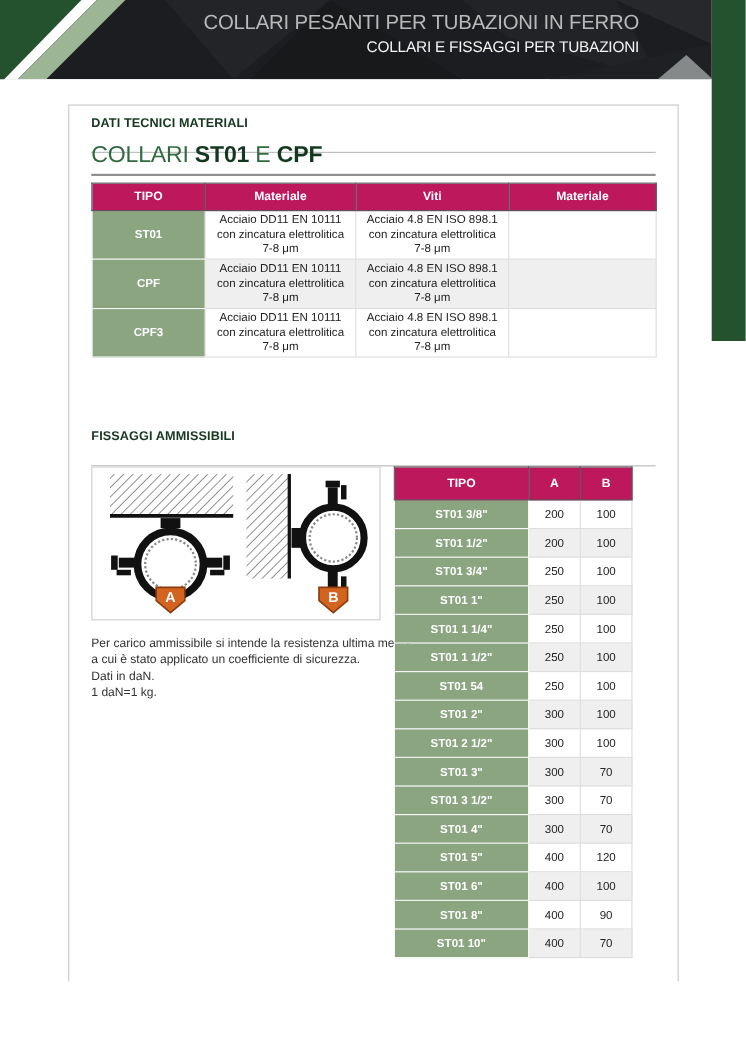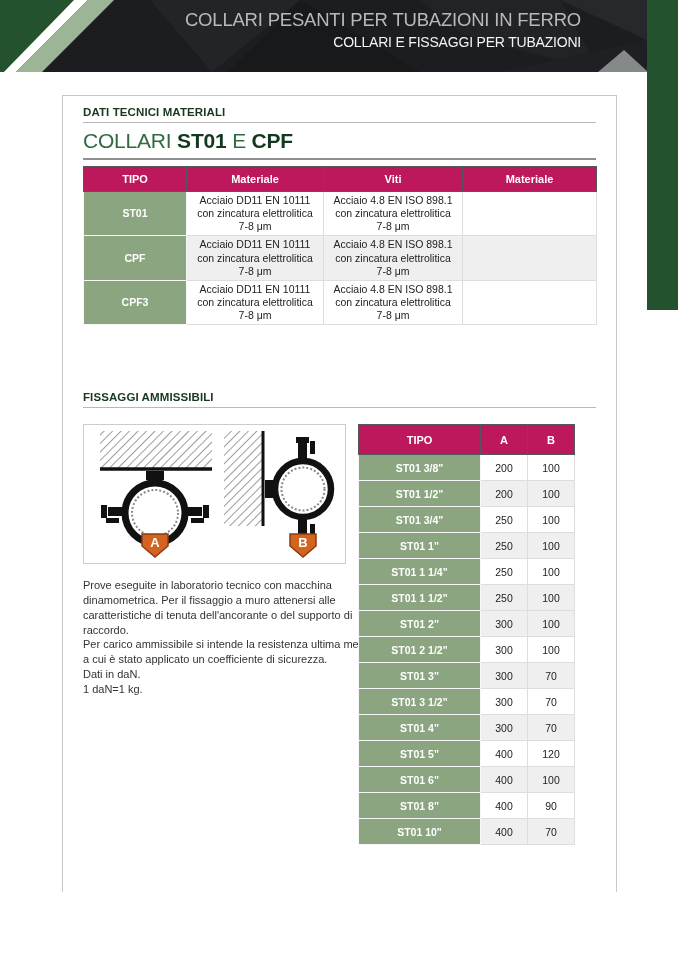--- a/index.html
+++ b/index.html
@@ -10,21 +10,21 @@
   .header { position:absolute; top:0; left:0; width:647px; height:72px; }
   .header svg { display:block; }
   .header-titles { position:absolute; top:0; right:66px; text-align:right; }
   .header-title { margin-top:9px; font-size:18.5px; letter-spacing:-0.2px; color:#b9b9b9; white-space:nowrap; }
   .header-subtitle { margin-top:3px; font-size:14px; color:#f4f4f4; letter-spacing:-0.2px; white-space:nowrap; }
   .right-bar { position:absolute; top:0; right:0; width:31px; height:310px; background:#24512e; }
 
   
   .card { position:absolute; left:62px; top:95px; width:555px; height:800px; background:#fff; border:1px solid #c8c8c8; }
 
-  .section-label { position:absolute; left:20px; width:513px; font-size:11.5px; font-weight:bold; color:#17381f; letter-spacing:0.1px; padding-bottom:4px; border-bottom:1px solid #b8b8b8; }
+  .section-label { position:absolute; left:20px; width:513px; font-size:11.5px; font-weight:bold; color:#17381f; letter-spacing:0.1px; padding-bottom:20px; border-bottom:1px solid #b8b8b8; }
   .label-materials { top:10px; }
   .label-loads { top:295px; }
 
   .main-heading { position:absolute; left:20px; top:33px; width:513px; font-size:21px; padding-bottom:5px; border-bottom:2px solid #8f8f8f; color:#306b40; letter-spacing:-0.2px; }
   .main-heading b { color:#12381f; }
 
   
   table { border-collapse:collapse; table-layout:fixed; }
   .tbl { position:absolute; border:1px solid #cfcfcf; }
   .tbl th { background:#be185d; color:#ffffff; font-size:11px; font-weight:bold; border:1px solid #55585b; }
@@ -165,21 +165,20 @@
           <text x="71" y="122" text-anchor="middle" font-size="13" font-weight="bold" fill="#ffffff" font-family="Liberation Sans, sans-serif">A</text>
         </g>
         <g>
           <polygon points="206,109 232,109 232,121 219,132 206,121" fill="#d3641f" stroke="#8c3c10" stroke-width="1.5"></polygon>
           <text x="219" y="122" text-anchor="middle" font-size="13" font-weight="bold" fill="#ffffff" font-family="Liberation Sans, sans-serif">B</text>
         </g>
       </svg>
     </div>
 
     <div class="notes">
-      <p>Prove eseguite in laboratorio tecnico con macchina dinamometrica. Per il fissaggio a muro attenersi alle caratteristiche di tenuta dell'ancorante o del supporto di raccordo.</p>
       <p>Per carico ammissibile si intende la resistenza ultima media a cui è stato applicato un coefficiente di sicurezza.</p>
       <p class="units">Dati in daN.</p>
       <p>1 daN=1 kg.</p>
     </div>
 
     <table class="tbl tbl-loads">
       <colgroup>
           <col style="width:122px">
           <col style="width:47px">
           <col style="width:47px">
@@ -215,20 +214,25 @@
         <tr>
             <td class="tipo">ST01  1 1/4"</td>
             <td class="val">250</td>
             <td class="val">100</td>
           </tr>
         <tr class="alt">
             <td class="tipo">ST01  1 1/2"</td>
             <td class="val">250</td>
             <td class="val">100</td>
           </tr>
+        <tr>
+            <td class="tipo">ST01 54</td>
+            <td class="val">250</td>
+            <td class="val">100</td>
+          </tr>
         <tr class="alt">
             <td class="tipo">ST01  2"</td>
             <td class="val">300</td>
             <td class="val">100</td>
           </tr>
         <tr>
             <td class="tipo">ST01  2 1/2"</td>
             <td class="val">300</td>
             <td class="val">100</td>
           </tr>

